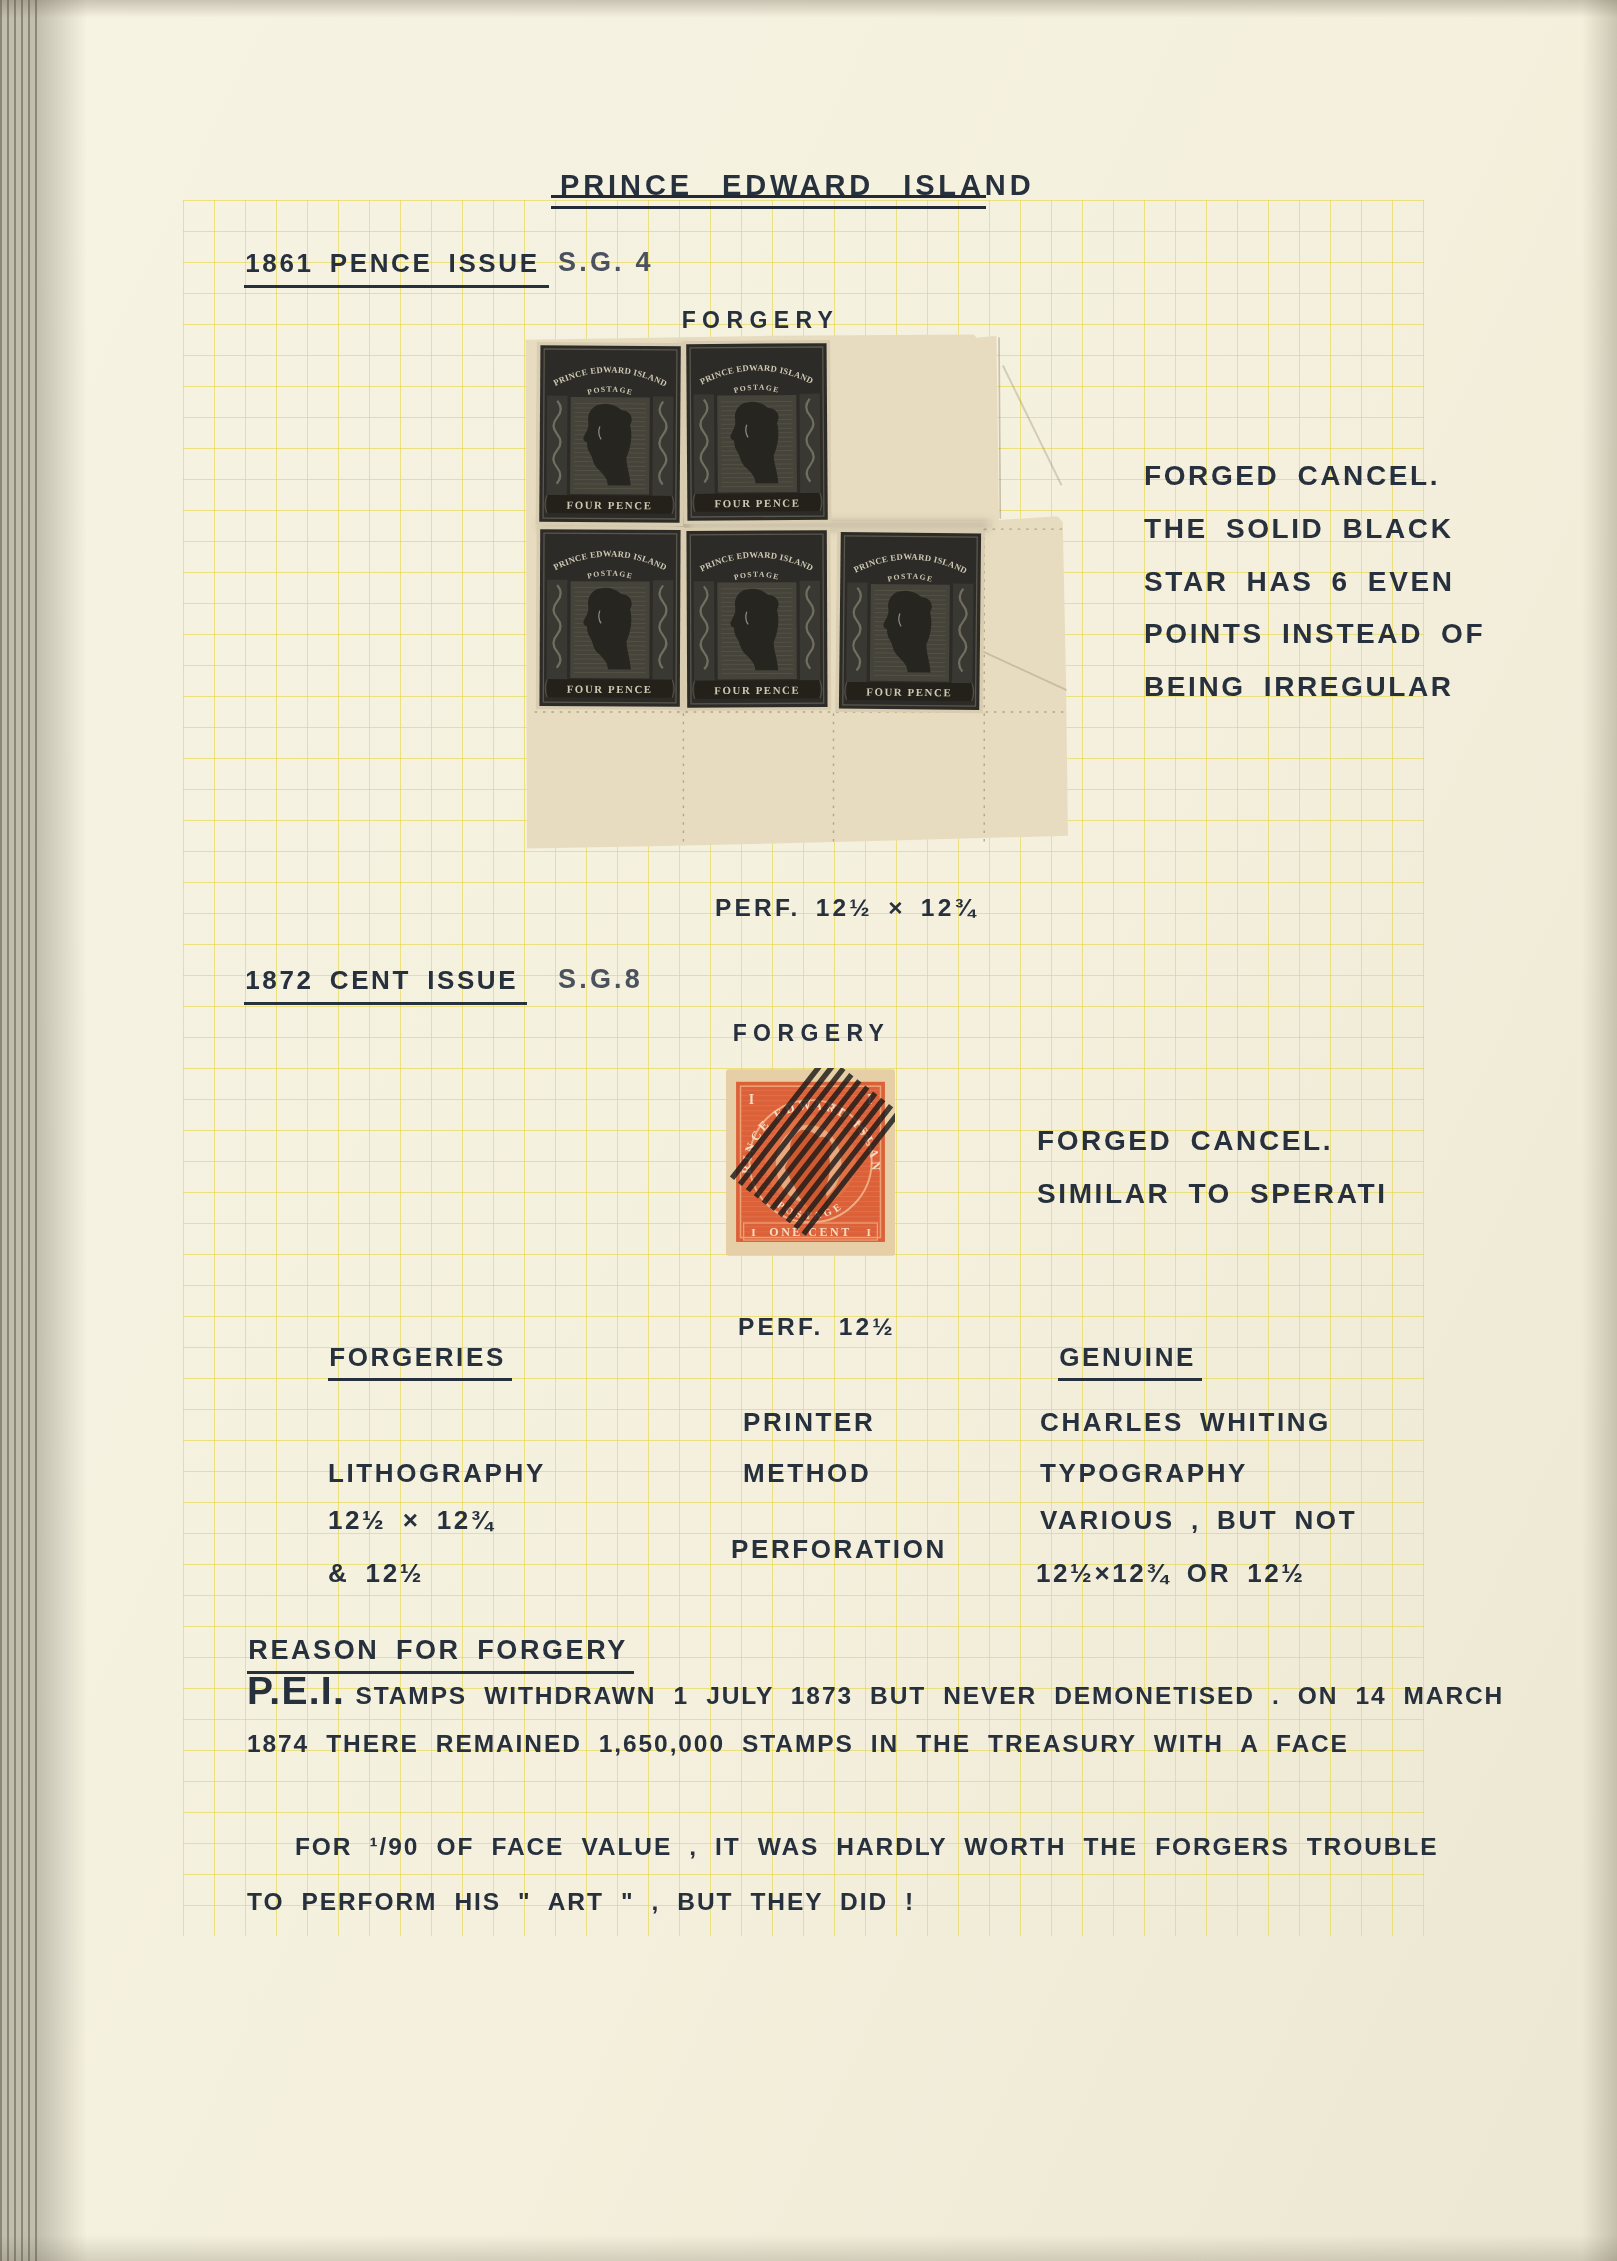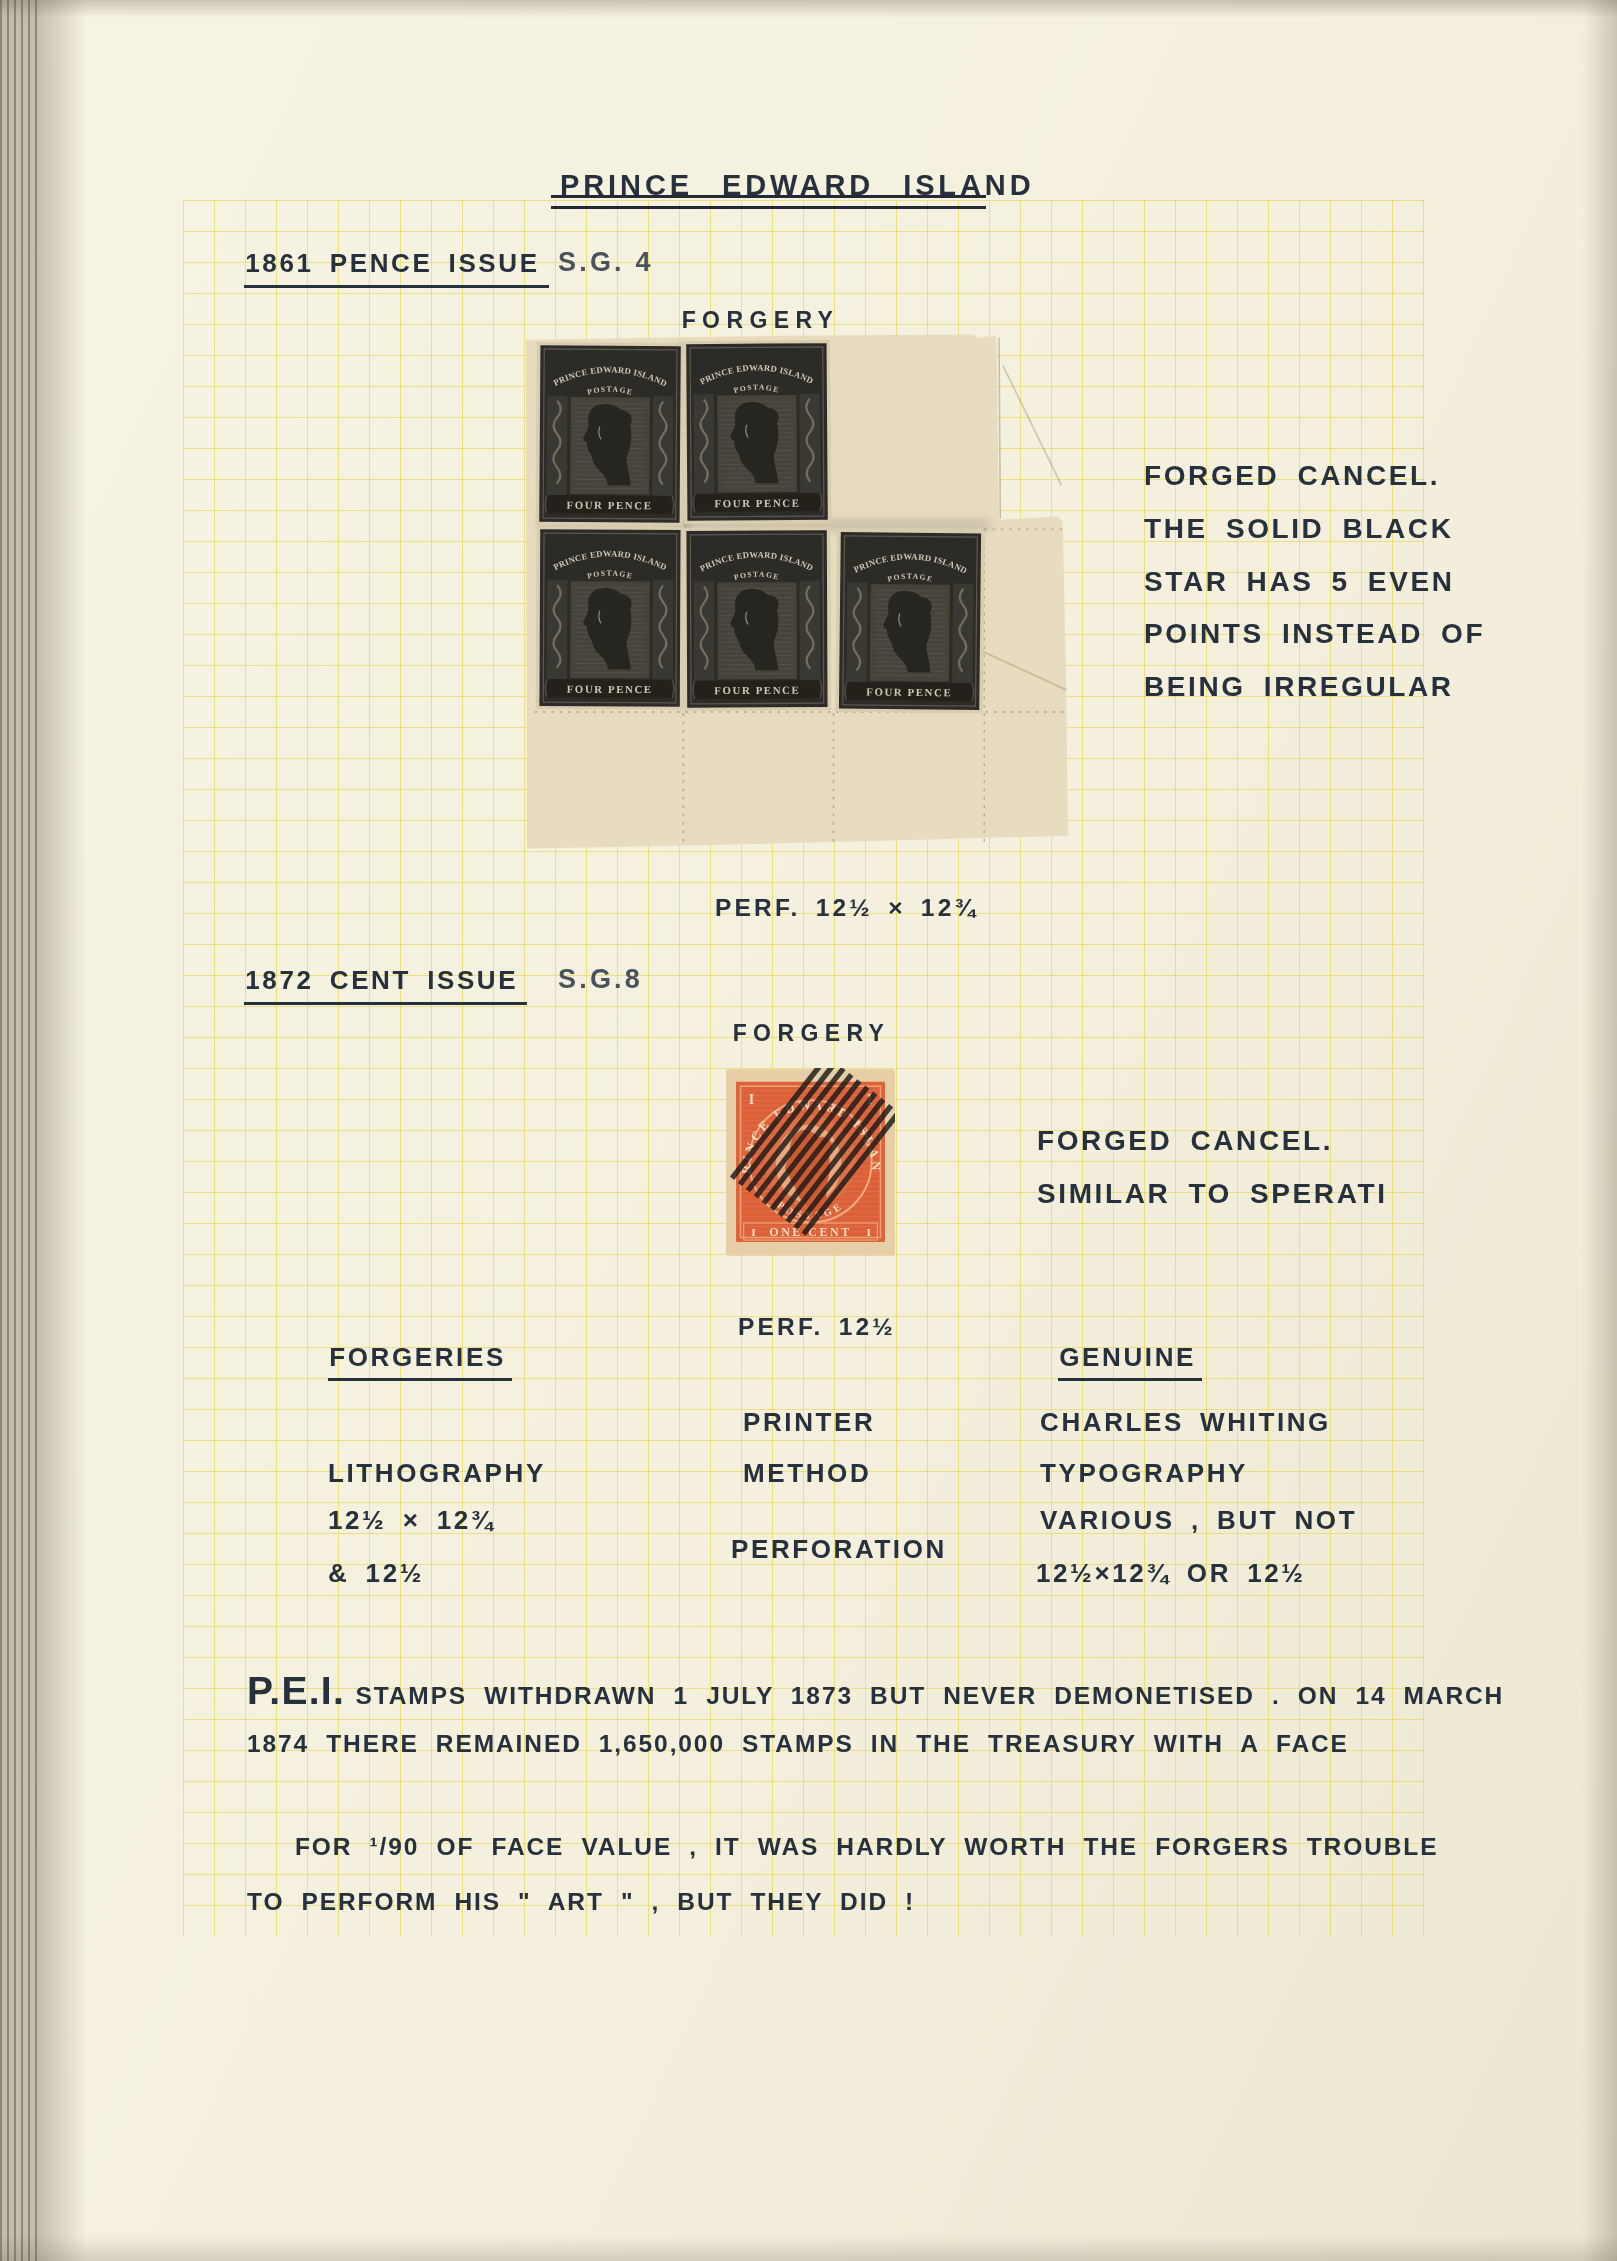--- a/index.html
+++ b/index.html
@@ -191,21 +191,21 @@
   <text font-size="13.5" fill="#cfc8b4" letter-spacing="0.5" font-family="'Liberation Serif','DejaVu Serif',serif" font-weight="bold"><textPath href="#pa4" startOffset="50%" text-anchor="middle">PRINCE EDWARD ISLAND</textPath></text>
   <text font-size="12" fill="#cfc8b4" letter-spacing="2" font-family="'Liberation Serif','DejaVu Serif',serif" font-weight="bold"><textPath href="#pb4" startOffset="50%" text-anchor="middle">POSTAGE</textPath></text>
   <rect x="18" y="240" width="196" height="28" fill="#232119"></rect>
   <path d="M18 240 q-6 14 0 28 M214 240 q6 14 0 28" stroke="#504d42" stroke-width="2" fill="none"></path>
   <text x="116" y="261" font-size="17" fill="#cfc8b4" text-anchor="middle" letter-spacing="2.5" font-family="'Liberation Serif','DejaVu Serif',serif" font-weight="bold">FOUR PENCE</text>
 </svg></div>
     </div>
 
   <div class="hand t-note" style="left:1144px;top:460px;">FORGED CANCEL.</div>
   <div class="hand t-note" style="left:1144px;top:513px;">THE SOLID BLACK</div>
-  <div class="hand t-note" style="left:1144px;top:566px;">STAR HAS 5 EVEN</div>
+  <div class="hand t-note" style="left:1144px;top:566px;">STAR HAS 6 EVEN</div>
   <div class="hand t-note" style="left:1144px;top:618px;">POINTS INSTEAD OF</div>
   <div class="hand t-note" style="left:1144px;top:671px;">BEING IRREGULAR</div>
 
   <div class="hand t-perf" style="left:715px;top:894px;width:232px;">PERF. 12½ × 12¾</div>
 
   <div class="hand" style="left:244px;top:966px;text-align:right;"><span class="t-head">1872 CENT ISSUE</span></div>
   <div class="hand t-sg" style="left:558px;top:964px;">S.G.8</div>
   <div class="hand t-label" style="left:715px;top:1020px;width:193px;">FORGERY</div>
 
   <div class="abs" style="left:726px;top:1068px;width:169px;height:189px;" id="cent-stamp"><svg width="169" height="189" viewBox="0 0 268 296">
@@ -263,20 +263,21 @@
   <div class="hand t-tab" style="left:1040px;top:1459px;">TYPOGRAPHY</div>
 
   <div class="hand t-tab" style="left:328px;top:1506px;">12½ × 12¾</div>
   <div class="hand t-tab" style="left:1040px;top:1506px;">VARIOUS , BUT NOT</div>
 
   <div class="hand t-tab" style="left:731px;top:1535px;">PERFORATION</div>
 
   <div class="hand t-tab" style="left:328px;top:1559px;">&amp; 12½</div>
   <div class="hand t-tab" style="left:1036px;top:1559px;">12½×12¾ OR 12½</div>
 
+  <div class="hand" style="left:247px;top:1635px;"><span class="t-tab t-tabu" style="font-size:27px;border-bottom-width:3.9px;">REASON FOR FORGERY</span></div>
 
   <div class="hand t-para" style="left:247px;top:1669px;">
     <span class="t-lead">P.E.I.</span><span>STAMPS  WITHDRAWN  1 JULY  1873  BUT  NEVER  DEMONETISED . ON  14 MARCH</span>
   </div>
   <div class="hand t-para" style="left:247px;top:1730px;">1874  THERE  REMAINED  1,650,000  STAMPS  IN  THE  TREASURY  WITH  A  FACE</div>
   <div class="hand t-para" style="left:247px;top:1833px;margin-left:48px;">FOR  ¹/90  OF  FACE  VALUE , IT  WAS  HARDLY  WORTH  THE  FORGERS  TROUBLE</div>
   <div class="hand t-para" style="left:247px;top:1888px;">TO  PERFORM  HIS  " ART " ,  BUT  THEY  DID !</div>
 
   <div class="top-shade"></div>
   <div class="right-shade"></div>

